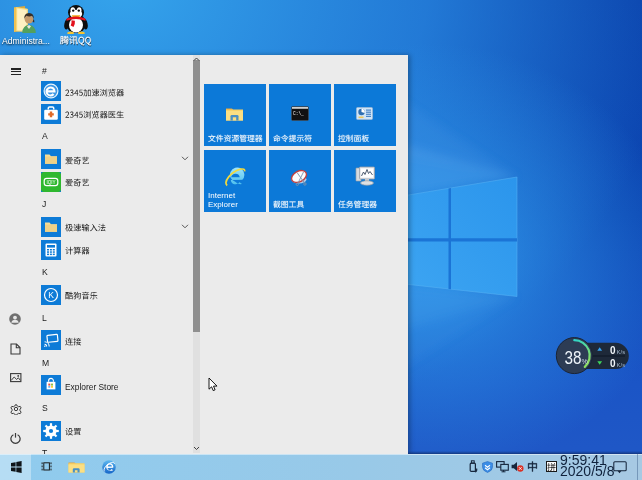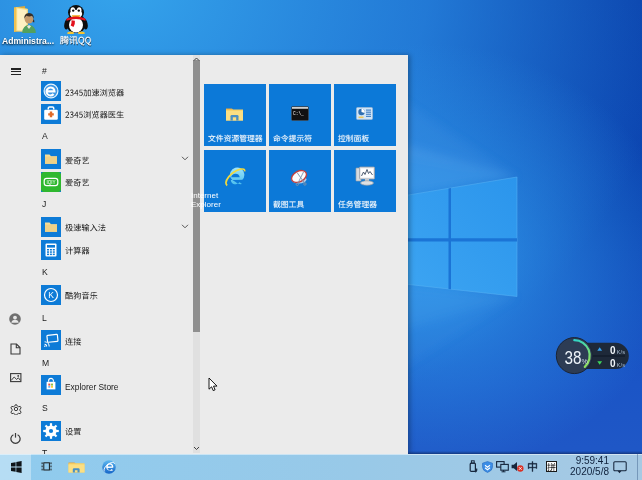--- a/index.html
+++ b/index.html
@@ -49,21 +49,21 @@
 <polygon points="6,4.5 17,3 17,27.5 6,29" fill="#d9a93f"></polygon>
 <polygon points="6,4.5 8.5,4.2 19.5,5.8 19.5,28.6 8.5,28.2 6,29" fill="#efc152"></polygon>
 <polygon points="8.2,4.3 19.8,6 19.8,28.8 8.2,28.3" fill="#f8dd86"></polygon>
 <polygon points="9.2,5.6 18.6,7 18.6,27.6 9.2,27.2" fill="#fdf0c2"></polygon>
 <path d="M14.2 30 q0.4 -7.6 6.8 -7.9 q6.4 0.3 6.8 7.9 Z" fill="#52a05e"></path>
 <path d="M19 23.5 l2 2.5 l2 -2.8 l-2 -1.2 Z" fill="#e8e4da"></path>
 <circle cx="21" cy="16.3" r="4.3" fill="#c49a6c"></circle>
 <path d="M16.4 16 q-0.8 -5.6 4.6 -6.1 q5.4 0.5 4.8 6.3 q-0.6 -2.2 -1.8 -3.4 q-2.8 1.4 -5.6 0 q-1.4 1.2 -2 3.2Z" fill="#372e26"></path>
 <path d="M25.4 16 q1.4 1.8 0.8 3.6 l-1.5 -0.5 Z" fill="#372e26"></path>
 </svg>
-<div class="abs" style="left:2px;top:36px;width:48px;text-align:center;color:#fff;font-size:8.6px;font-weight:bold;text-shadow:0 1px 2px rgba(0,0,0,.9)">Administra...</div>
+<div class="abs" style="left:2px;top:36px;width:48px;text-align:center;color:#fff;font-size:8.6px;font-weight:normal;text-shadow:0 1px 2px rgba(0,0,0,.9)">Administra...</div>
 <svg class="abs" style="left:62px;top:3px" width="28" height="31" viewBox="0 0 28 31">
 <ellipse cx="14" cy="9.5" rx="8" ry="7.6" fill="#0d0d0d"></ellipse>
 <ellipse cx="14" cy="20.5" rx="10" ry="9.6" fill="#0d0d0d"></ellipse>
 <ellipse cx="5" cy="21" rx="2.6" ry="5.5" fill="#0d0d0d" transform="rotate(12 5 21)"></ellipse>
 <ellipse cx="23" cy="21" rx="2.6" ry="5.5" fill="#0d0d0d" transform="rotate(-12 23 21)"></ellipse>
 <ellipse cx="8.6" cy="30" rx="3.4" ry="1.6" fill="#f7c531"></ellipse>
 <ellipse cx="19.4" cy="30" rx="3.4" ry="1.6" fill="#f7c531"></ellipse>
 <ellipse cx="14" cy="11" rx="6.2" ry="4.2" fill="#fff"></ellipse>
 <ellipse cx="14" cy="22" rx="7" ry="7.4" fill="#fff"></ellipse>
 <ellipse cx="10.8" cy="7.2" rx="2.3" ry="2.9" fill="#fff"></ellipse>
@@ -295,21 +295,21 @@
       </svg>
 <svg class="abs" style="left:338.0px;top:78.2px;overflow:visible" width="33" height="11">
         <path transform="translate(0,8.27)" d="M5.4 -4.3C5.9 -3.9 6.6 -3.2 6.9 -2.9L7.3 -3.3C6.9 -3.6 6.3 -4.2 5.8 -4.6ZM4.4 -4.6C4.0 -4.1 3.4 -3.6 2.9 -3.2C3.0 -3.1 3.2 -2.9 3.3 -2.8C3.8 -3.2 4.5 -3.8 4.9 -4.4ZM1.3 -6.6V-5.0H0.3V-4.5H1.3V-2.6C0.9 -2.5 0.5 -2.4 0.2 -2.3L0.4 -1.7L1.3 -2.0V-0.1C1.3 -0.0 1.2 0.0 1.1 0.0C1.1 0.0 0.7 0.0 0.4 0.0C0.5 0.2 0.6 0.4 0.6 0.6C1.1 0.6 1.4 0.5 1.6 0.5C1.8 0.4 1.8 0.2 1.8 -0.1V-2.2L2.7 -2.5L2.6 -3.1L1.8 -2.8V-4.5H2.6V-5.0H1.8V-6.6ZM2.6 -0.2V0.4H7.5V-0.2H5.4V-2.1H7.0V-2.6H3.2V-2.1H4.8V-0.2ZM4.6 -6.4C4.7 -6.2 4.8 -5.9 4.9 -5.6H2.9V-4.2H3.4V-5.1H6.9V-4.3H7.4V-5.6H5.6C5.5 -5.9 5.3 -6.3 5.1 -6.6Z M13.1 -5.8V-1.5H13.6V-5.8ZM14.5 -6.5V-0.2C14.5 -0.1 14.4 -0.0 14.3 -0.0C14.2 -0.0 13.7 -0.0 13.3 -0.0C13.3 0.2 13.4 0.4 13.5 0.6C14.0 0.6 14.5 0.6 14.7 0.5C14.9 0.4 15.0 0.2 15.0 -0.2V-6.5ZM8.9 -6.4C8.7 -5.6 8.5 -4.8 8.1 -4.3C8.3 -4.3 8.5 -4.1 8.6 -4.1C8.8 -4.3 8.9 -4.6 9.0 -4.9H10.1V-4.1H8.2V-3.5H10.1V-2.7H8.5V-0.0H9.0V-2.2H10.1V0.6H10.6V-2.2H11.7V-0.6C11.7 -0.5 11.7 -0.5 11.6 -0.5C11.5 -0.5 11.2 -0.5 10.9 -0.5C11.0 -0.4 11.1 -0.1 11.1 0.0C11.5 0.0 11.8 0.0 12.0 -0.1C12.2 -0.2 12.2 -0.3 12.2 -0.6V-2.7H10.6V-3.5H12.5V-4.1H10.6V-4.9H12.2V-5.4H10.6V-6.5H10.1V-5.4H9.2C9.3 -5.7 9.4 -6.0 9.5 -6.3Z M18.6 -2.6H20.3V-1.7H18.6ZM18.6 -3.1V-3.9H20.3V-3.1ZM18.6 -1.2H20.3V-0.3H18.6ZM16.1 -6.0V-5.5H19.1C19.0 -5.2 18.9 -4.8 18.8 -4.5H16.4V0.6H17.0V0.2H22.0V0.6H22.6V-4.5H19.4L19.7 -5.5H23.0V-6.0ZM17.0 -0.3V-3.9H18.1V-0.3ZM22.0 -0.3H20.8V-3.9H22.0Z M24.9 -6.6V-5.0H23.9V-4.5H24.9C24.6 -3.4 24.2 -2.2 23.6 -1.5C23.8 -1.4 23.9 -1.1 24.0 -1.0C24.3 -1.5 24.7 -2.4 24.9 -3.3V0.6H25.5V-3.6C25.7 -3.2 25.9 -2.7 26.0 -2.4L26.4 -2.9C26.3 -3.1 25.7 -4.0 25.5 -4.3V-4.5H26.4V-5.0H25.5V-6.6ZM30.3 -6.4C29.5 -6.1 28.0 -5.9 26.7 -5.8V-3.9C26.7 -2.7 26.7 -0.9 25.8 0.3C25.9 0.4 26.2 0.5 26.3 0.6C27.1 -0.6 27.3 -2.4 27.3 -3.7H27.5C27.8 -2.7 28.1 -1.9 28.6 -1.1C28.1 -0.5 27.5 -0.1 26.8 0.1C27.0 0.3 27.1 0.5 27.2 0.6C27.8 0.3 28.4 -0.1 28.9 -0.6C29.4 -0.1 29.9 0.4 30.5 0.6C30.6 0.5 30.8 0.2 30.9 0.1C30.3 -0.1 29.7 -0.5 29.3 -1.1C29.9 -1.9 30.3 -2.9 30.5 -4.2L30.1 -4.3L30.0 -4.2H27.3V-5.3C28.5 -5.4 29.8 -5.6 30.6 -5.9ZM29.9 -3.7C29.7 -2.9 29.3 -2.2 28.9 -1.6C28.6 -2.2 28.3 -2.9 28.1 -3.7Z" fill="#ffffff" stroke="#ffffff" stroke-width="0.18"></path>
       </svg>
 <svg class="abs" style="left:273.0px;top:144.2px;overflow:visible" width="33" height="11">
         <path transform="translate(0,8.27)" d="M5.6 -6.1C6.1 -5.8 6.6 -5.3 6.8 -5.0L7.2 -5.3C7.0 -5.6 6.5 -6.1 6.1 -6.4ZM2.4 -3.9C2.6 -3.7 2.7 -3.5 2.8 -3.3H1.7C1.8 -3.5 1.9 -3.7 2.0 -3.9L1.5 -4.1C1.3 -3.4 0.8 -2.7 0.3 -2.3C0.4 -2.2 0.6 -2.0 0.7 -1.9C0.8 -2.0 0.9 -2.2 1.1 -2.3V0.5H1.6V0.0H4.1L3.9 0.2C4.0 0.3 4.2 0.5 4.3 0.6C4.7 0.3 5.1 -0.0 5.5 -0.5C5.8 0.2 6.1 0.5 6.6 0.5C7.2 0.5 7.4 0.2 7.5 -1.0C7.3 -1.0 7.1 -1.2 7.0 -1.3C7.0 -0.4 6.9 -0.0 6.7 -0.0C6.4 -0.0 6.1 -0.4 5.9 -1.0C6.4 -1.7 6.7 -2.6 7.0 -3.5L6.5 -3.7C6.3 -3.0 6.0 -2.3 5.7 -1.7C5.5 -2.4 5.4 -3.2 5.3 -4.1H7.4V-4.6H5.3C5.2 -5.2 5.2 -5.9 5.2 -6.5H4.7C4.7 -5.9 4.7 -5.3 4.7 -4.6H2.8V-5.3H4.2V-5.8H2.8V-6.5H2.2V-5.8H0.7V-5.3H2.2V-4.6H0.4V-4.1H4.7C4.8 -2.9 5.0 -1.9 5.2 -1.1C5.0 -0.7 4.7 -0.4 4.3 -0.1V-0.4H3.2V-1.0H4.2V-1.4H3.2V-1.9H4.2V-2.3H3.2V-2.8H4.3V-3.3H3.3C3.3 -3.5 3.1 -3.8 2.9 -4.0ZM2.7 -1.9V-1.4H1.6V-1.9ZM2.7 -2.3H1.6V-2.8H2.7ZM2.7 -1.0V-0.4H1.6V-1.0Z M10.7 -2.2C11.3 -2.0 12.1 -1.8 12.6 -1.6L12.8 -1.9C12.4 -2.2 11.6 -2.4 11.0 -2.5ZM9.9 -1.2C11.0 -1.1 12.4 -0.7 13.1 -0.5L13.4 -0.9C12.6 -1.2 11.3 -1.5 10.2 -1.6ZM8.5 -6.2V0.6H9.0V0.3H14.4V0.6H15.0V-6.2ZM9.0 -0.2V-5.7H14.4V-0.2ZM11.0 -5.5C10.6 -4.9 10.0 -4.3 9.3 -3.9C9.4 -3.8 9.6 -3.6 9.7 -3.5C9.9 -3.7 10.2 -3.9 10.4 -4.1C10.7 -3.8 11.0 -3.6 11.3 -3.4C10.6 -3.1 9.9 -2.8 9.2 -2.7C9.3 -2.6 9.4 -2.4 9.4 -2.2C10.2 -2.4 11.0 -2.7 11.8 -3.1C12.4 -2.7 13.2 -2.5 13.9 -2.3C14.0 -2.4 14.1 -2.7 14.2 -2.8C13.5 -2.9 12.8 -3.1 12.2 -3.4C12.8 -3.8 13.3 -4.2 13.6 -4.7L13.3 -4.9L13.2 -4.9H11.2C11.3 -5.0 11.4 -5.2 11.5 -5.4ZM10.7 -4.4 10.8 -4.4H12.8C12.5 -4.1 12.2 -3.9 11.7 -3.6C11.3 -3.9 11.0 -4.1 10.7 -4.4Z M16.0 -0.6V0.0H23.0V-0.6H19.8V-5.1H22.6V-5.7H16.4V-5.1H19.2V-0.6Z M28.1 -0.7C29.0 -0.2 29.9 0.2 30.4 0.6L30.9 0.2C30.3 -0.2 29.4 -0.7 28.5 -1.1ZM26.0 -1.0C25.5 -0.6 24.5 -0.1 23.7 0.2C23.9 0.3 24.0 0.5 24.1 0.6C24.9 0.3 25.9 -0.2 26.5 -0.7ZM25.1 -6.2V-1.6H23.8V-1.1H30.8V-1.6H29.7V-6.2ZM25.6 -1.6V-2.3H29.1V-1.6ZM25.6 -4.6H29.1V-3.9H25.6ZM25.6 -5.0V-5.7H29.1V-5.0ZM25.6 -3.5H29.1V-2.8H25.6Z" fill="#ffffff" stroke="#ffffff" stroke-width="0.18"></path>
       </svg>
 <svg class="abs" style="left:338.0px;top:144.2px;overflow:visible" width="41" height="11">
         <path transform="translate(0,8.27)" d="M2.7 -0.2V0.3H7.4V-0.2H5.3V-2.7H7.5V-3.2H5.3V-5.4C6.0 -5.5 6.6 -5.7 7.2 -5.9L6.7 -6.4C5.8 -6.0 4.1 -5.7 2.6 -5.5C2.7 -5.4 2.8 -5.2 2.8 -5.0C3.4 -5.1 4.1 -5.2 4.7 -5.3V-3.2H2.4V-2.7H4.7V-0.2ZM2.3 -6.6C1.8 -5.3 1.0 -4.1 0.2 -3.4C0.3 -3.2 0.5 -2.9 0.5 -2.8C0.8 -3.1 1.2 -3.4 1.5 -3.8V0.6H2.0V-4.7C2.3 -5.2 2.6 -5.8 2.9 -6.4Z M11.3 -3.0C11.2 -2.7 11.2 -2.4 11.1 -2.2H8.8V-1.7H11.0C10.5 -0.7 9.6 -0.2 8.2 0.1C8.3 0.2 8.5 0.5 8.6 0.6C10.1 0.2 11.1 -0.4 11.6 -1.7H13.9C13.8 -0.7 13.7 -0.2 13.5 -0.0C13.4 0.0 13.3 0.0 13.1 0.0C12.9 0.0 12.4 0.0 11.9 -0.0C12.1 0.1 12.1 0.4 12.1 0.5C12.6 0.5 13.1 0.5 13.3 0.5C13.6 0.5 13.8 0.5 13.9 0.3C14.2 0.1 14.4 -0.5 14.6 -1.9C14.6 -2.0 14.6 -2.2 14.6 -2.2H11.7C11.8 -2.4 11.8 -2.7 11.9 -2.9ZM13.6 -5.2C13.2 -4.8 12.5 -4.4 11.8 -4.1C11.2 -4.4 10.7 -4.7 10.3 -5.1L10.4 -5.2ZM10.8 -6.6C10.4 -5.9 9.6 -5.1 8.5 -4.5C8.6 -4.4 8.8 -4.2 8.9 -4.1C9.3 -4.3 9.6 -4.5 9.9 -4.8C10.3 -4.4 10.6 -4.1 11.1 -3.9C10.2 -3.6 9.1 -3.4 8.2 -3.3C8.3 -3.2 8.4 -2.9 8.4 -2.8C9.5 -2.9 10.7 -3.2 11.8 -3.6C12.7 -3.2 13.8 -3.0 15.0 -2.9C15.0 -3.0 15.2 -3.3 15.3 -3.4C14.3 -3.5 13.3 -3.6 12.5 -3.9C13.3 -4.3 14.1 -4.8 14.5 -5.5L14.2 -5.8L14.1 -5.7H10.9C11.1 -6.0 11.2 -6.2 11.4 -6.4Z M17.2 -3.4V0.6H17.8V0.4H21.6V0.6H22.2V-1.3H17.8V-1.8H21.8V-3.4ZM21.6 -0.1H17.8V-0.9H21.6ZM19.0 -4.9C19.1 -4.7 19.2 -4.5 19.3 -4.4H16.4V-3.1H17.0V-3.9H22.1V-3.1H22.7V-4.4H19.9C19.8 -4.6 19.7 -4.8 19.6 -5.0ZM17.8 -3.0H21.2V-2.3H17.8ZM16.9 -6.6C16.7 -5.9 16.4 -5.2 15.9 -4.8C16.1 -4.7 16.3 -4.6 16.4 -4.5C16.7 -4.8 16.9 -5.1 17.1 -5.5H17.6C17.8 -5.2 18.0 -4.8 18.0 -4.6L18.5 -4.8C18.5 -5.0 18.3 -5.2 18.2 -5.5H19.4V-5.9H17.3C17.3 -6.1 17.4 -6.3 17.5 -6.5ZM20.2 -6.6C20.1 -6.0 19.8 -5.5 19.4 -5.1C19.6 -5.0 19.8 -4.9 19.9 -4.8C20.1 -5.0 20.2 -5.2 20.4 -5.5H20.9C21.2 -5.2 21.4 -4.8 21.5 -4.6L22.0 -4.8C21.9 -5.0 21.7 -5.2 21.5 -5.5H22.9V-5.9H20.6C20.7 -6.1 20.7 -6.3 20.8 -6.5Z M27.1 -4.2H28.3V-3.2H27.1ZM28.8 -4.2H30.0V-3.2H28.8ZM27.1 -5.7H28.3V-4.7H27.1ZM28.8 -5.7H30.0V-4.7H28.8ZM25.9 -0.2V0.4H30.9V-0.2H28.9V-1.2H30.7V-1.8H28.9V-2.7H30.6V-6.2H26.6V-2.7H28.3V-1.8H26.5V-1.2H28.3V-0.2ZM23.7 -0.8 23.8 -0.2C24.5 -0.4 25.4 -0.7 26.2 -1.0L26.1 -1.6L25.3 -1.3V-3.2H26.1V-3.8H25.3V-5.5H26.2V-6.0H23.8V-5.5H24.7V-3.8H23.8V-3.2H24.7V-1.1C24.3 -1.0 24.0 -0.9 23.7 -0.8Z M32.7 -5.7H34.1V-4.6H32.7ZM36.1 -5.7H37.5V-4.6H36.1ZM36.0 -3.8C36.3 -3.7 36.7 -3.5 37.0 -3.3H34.7C34.9 -3.5 35.1 -3.8 35.2 -4.0L34.6 -4.1V-6.2H32.2V-4.1H34.6C34.4 -3.8 34.3 -3.5 34.0 -3.3H31.6V-2.8H33.5C33.0 -2.3 32.3 -1.9 31.4 -1.5C31.6 -1.4 31.7 -1.2 31.8 -1.1L32.2 -1.3V0.6H32.7V0.4H34.0V0.6H34.6V-1.8H33.1C33.6 -2.1 34.0 -2.4 34.3 -2.8H35.7C36.1 -2.4 36.5 -2.1 37.0 -1.8H35.5V0.6H36.1V0.4H37.5V0.6H38.0V-1.3L38.4 -1.2C38.5 -1.3 38.6 -1.5 38.8 -1.6C37.9 -1.8 37.1 -2.2 36.5 -2.8H38.6V-3.3H37.2L37.4 -3.5C37.2 -3.7 36.7 -3.9 36.3 -4.1ZM35.5 -6.2V-4.1H38.0V-6.2ZM32.7 -0.1V-1.3H34.0V-0.1ZM36.1 -0.1V-1.3H37.5V-0.1Z" fill="#ffffff" stroke="#ffffff" stroke-width="0.18"></path>
       </svg>
-<div class="abs" style="left:191px;top:135.5px;font-size:8px;color:#fff;line-height:9.5px">Internet<br>Explorer</div>
+<div class="abs" style="left:208px;top:135.5px;font-size:8px;color:#fff;line-height:9.5px">Internet<br>Explorer</div>
 </div>
 <svg class="abs" style="left:548px;top:328px" width="90" height="56" viewBox="0 0 90 56">
 <defs>
         <linearGradient id="arcg" x1="0" y1="0" x2="0.4" y2="1">
 <stop offset="0" stop-color="#2fd3c8"></stop>
           <stop offset="1" stop-color="#8ae060"></stop>
         </linearGradient>
       </defs>
 <rect x="26" y="14.8" width="54.8" height="26.2" rx="13.1" fill="#1e2939"></rect>
 <line x1="44" y1="28" x2="77" y2="28" stroke="#0d1624" stroke-width="1"></line>
@@ -385,17 +385,17 @@
 <circle cx="9.3" cy="7.5" r="3.2" fill="#d93025"></circle>
 <path d="M8 6.2 l2.6 2.6 M10.6 6.2 l-2.6 2.6" stroke="#fff" stroke-width="0.9"></path>
     </svg>
 <svg class="abs" style="left:526.5px;top:459.3px;overflow:visible" width="13" height="15">
       <path transform="translate(0,11.66)" d="M5.0 -9.2V-7.3H1.1V-2.0H1.9V-2.7H5.0V0.9H5.9V-2.7H9.1V-2.1H9.9V-7.3H5.9V-9.2ZM1.9 -3.5V-6.5H5.0V-3.5ZM9.1 -3.5H5.9V-6.5H9.1Z" fill="#16263c" stroke="#16263c" stroke-width="0.35"></path>
     </svg>
 <div class="abs" style="left:545.5px;top:461px;width:11px;height:11px;background:#fdfdfd;border:1px solid #1a1a1a"></div>
 <svg class="abs" style="left:546.5px;top:460.8px;overflow:visible" width="11" height="13">
       <path transform="translate(0,9.54)" d="M4.1 -7.3C4.4 -6.8 4.7 -6.1 4.9 -5.7L5.5 -6.0C5.3 -6.4 5.0 -7.0 4.7 -7.5ZM1.5 -7.6V-5.7H0.4V-5.1H1.5V-3.1C1.0 -3.0 0.6 -2.9 0.3 -2.8L0.4 -2.1L1.5 -2.5V-0.1C1.5 -0.0 1.4 0.0 1.3 0.0C1.2 0.0 0.9 0.0 0.5 0.0C0.6 0.2 0.7 0.5 0.7 0.7C1.3 0.7 1.6 0.7 1.8 0.5C2.1 0.4 2.1 0.2 2.1 -0.1V-2.7L3.0 -3.0L2.9 -3.6L2.1 -3.3V-5.1H3.0V-5.7H2.1V-7.6ZM6.6 -5.0V-3.2H5.3V-3.3V-5.0ZM7.3 -7.5C7.1 -7.0 6.8 -6.2 6.5 -5.7H3.5V-5.0H4.6V-3.3V-3.2H3.2V-2.6H4.6C4.5 -1.6 4.2 -0.4 3.0 0.3C3.2 0.4 3.4 0.6 3.5 0.8C4.8 -0.1 5.2 -1.4 5.3 -2.6H6.6V0.7H7.2V-2.6H8.6V-3.2H7.2V-5.0H8.4V-5.7H7.1C7.4 -6.1 7.7 -6.8 8.0 -7.3Z" fill="#111111"></path>
     </svg>
-<div class="abs" style="left:560px;top:454.9px;width:49px;text-align:right;font-size:10px;color:#10223c;line-height:11.2px">9:59:41<br>2020/5/8</div>
+<div class="abs" style="left:560px;top:454.9px;width:49px;text-align:left;font-size:14px;color:#10223c;line-height:11.2px">9:59:41<br>2020/5/8</div>
 <svg class="abs" style="left:613.0px;top:460.5px" width="15" height="13">
 <rect x="0.8" y="0.8" width="12.4" height="9" rx="1" fill="none" stroke="#16263c" stroke-width="1.05"></rect>
 <path d="M4.5 9.8 h4 l-2 2.4 Z" fill="#16263c"></path>
     </svg>
 </div>
 </body></html>

